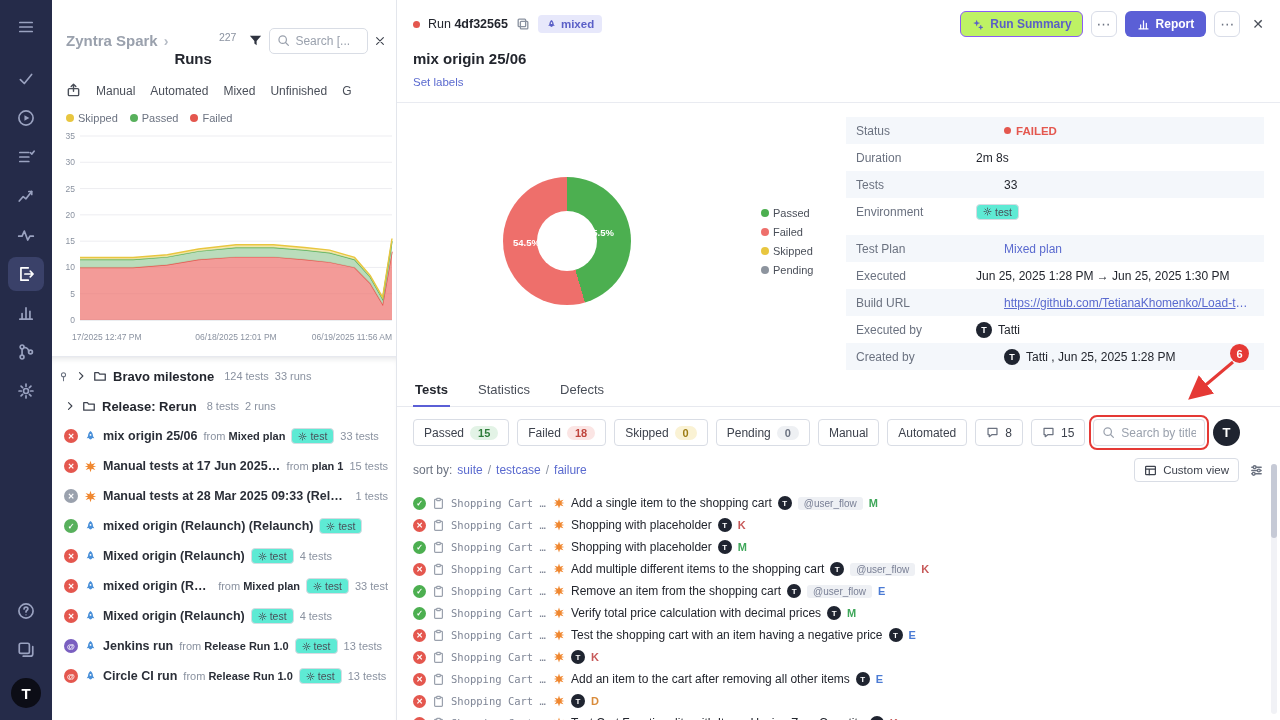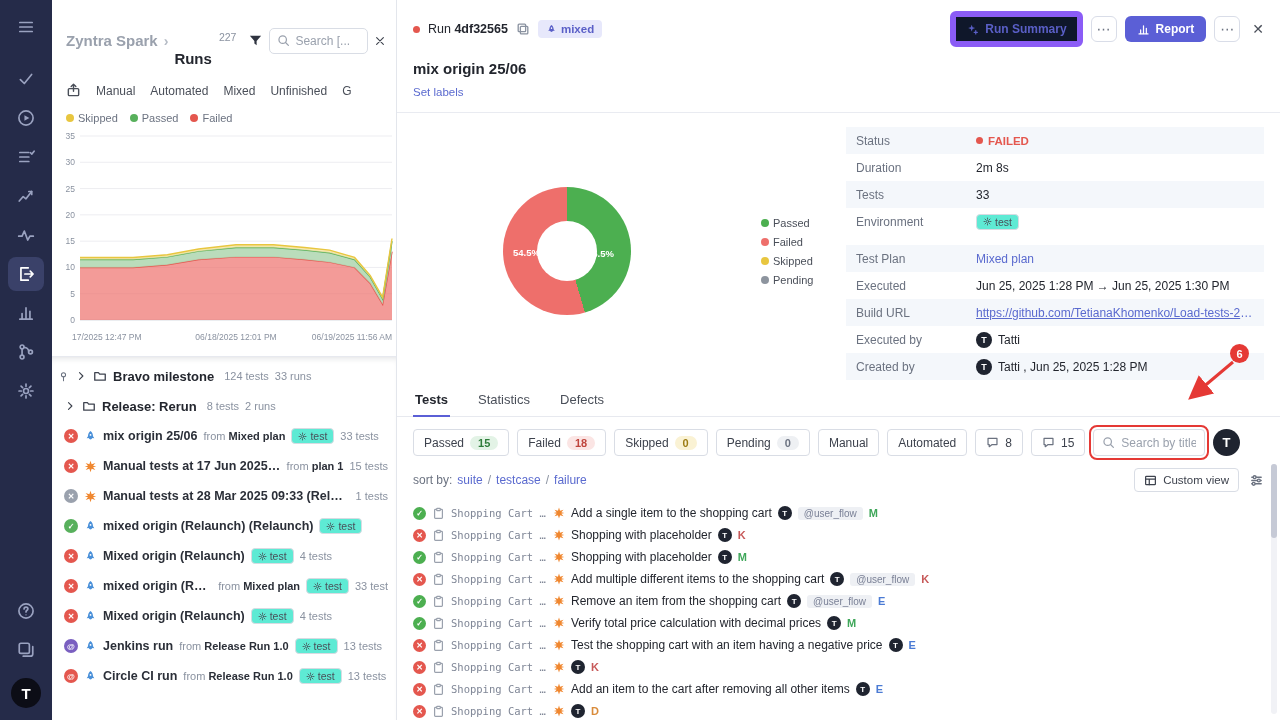--- a/index.html
+++ b/index.html
@@ -74,48 +74,48 @@
   .main { flex:1; position:relative; display:flex; flex-direction:column; overflow:hidden; background:#fff; }
   .topbar { display:flex; align-items:center; gap:8px; padding:11px 16px 9px; }
   .red-dot { width:7px; height:7px; border-radius:50%; background:#e4574e; }
   .run-label { font-size:12.5px; color:#23262e; }
   .icon-btn { color:#8a92a0; display:flex; cursor:pointer; }
   .icon-btn svg { width:14px; height:14px; }
   .mixed-chip { display:flex; align-items:center; gap:4px; background:#e7e8fb; color:#5a5fc7;
     border-radius:4px; padding:3px 8px; font-size:11.5px; font-weight:bold; }
   .mixed-chip svg { width:11px; height:11px; }
   .topbar-right { margin-left:auto; display:flex; align-items:center; gap:8px; }
-  .btn-outline { display:flex; align-items:center; gap:6px; border:6px solid #8b5cf6; border-radius:6px;
-    padding:5px 10px; color:#5a5fc7; font-size:12px; font-weight:bold; background:#0f172a; cursor:pointer;
+  .btn-outline { display:flex; align-items:center; gap:6px; border:1px solid #8b5cf6; border-radius:6px;
+    padding:5px 10px; color:#5a5fc7; font-size:12px; font-weight:bold; background:#bef264; cursor:pointer;
     font-family:"Liberation Sans",sans-serif; }
   .btn-outline svg { width:13px; height:13px; }
   .btn-dots { border:1px solid #d9dde8; border-radius:6px; width:26px; height:26px; background:#fff;
     color:#6b7280; font-size:14px; cursor:pointer; }
   .btn-primary { display:flex; align-items:center; gap:6px; background:#5b5fd6; color:#fff; border:none;
     border-radius:6px; padding:6px 12px; font-size:12px; font-weight:bold; cursor:pointer;
     font-family:"Liberation Sans",sans-serif; }
   .btn-primary svg { width:13px; height:13px; }
   .close-x { color:#4a4f59; font-size:14px; margin-left:4px; cursor:pointer; }
   .title-block { padding:4px 16px 12px; border-bottom:1px solid #e9ebf1; }
   .run-title { font-size:15px; font-weight:bold; color:#23262e; }
   .set-labels { font-size:11.5px; color:#5a6acf; margin-top:9px; display:inline-block; cursor:pointer; }
 
   .overview { display:flex; height:272px; padding:8px 16px 4px; }
   .donut-zone { flex:1; display:flex; align-items:center; min-width:0; }
   .donut-wrap { position:relative; width:128px; height:128px; margin-left:90px; flex:none; }
   .donut { width:128px; height:128px; border-radius:50%; }
   .donut-hole { position:absolute; inset:34px; background:#fff; border-radius:50%; }
   .donut-label { position:absolute; color:#fff; font-size:9.5px; font-weight:bold; }
-  .donut-label.p { left:84px; top:61px; }
+  .donut-label.p { left:84px; top:50px; }
   .donut-label.f { left:10px; top:60px; }
   .donut-legend { display:flex; flex-direction:column; gap:7px; font-size:11px; color:#4a4f59; margin-left:130px; }
 
   .details { width:418px; flex:none; font-size:12px; padding-top:6px; }
   .detail-row { display:flex; align-items:center; min-height:27px; padding:2px 10px; }
-  .detail-row.striped { background:#f4f7fb; }
+  .detail-row.striped { background:#f4f7fb;gap:28px; }
   .detail-row.gstart { margin-top:10px; }
   .detail-label { width:120px; color:#6b7280; flex:none; }
   .detail-value { flex:1; min-width:0; display:flex; align-items:center; gap:6px; color:#23262e; }
   .status-failed { color:#e4574e; font-weight:bold; font-size:11.5px; display:flex; align-items:center; gap:5px; }
   .sdot { width:7px; height:7px; border-radius:50%; background:#e4574e; display:inline-block; }
   .link { color:#5a6acf; cursor:pointer; text-decoration:none; }
   a.url { text-decoration:underline; white-space:nowrap; overflow:hidden; text-overflow:ellipsis; max-width:100%; }
   .mini-avatar { width:16px; height:16px; border-radius:50%; background:#1f2430; color:#fff; font-size:9px;
     font-weight:bold; display:flex; align-items:center; justify-content:center; flex:none; }
 

